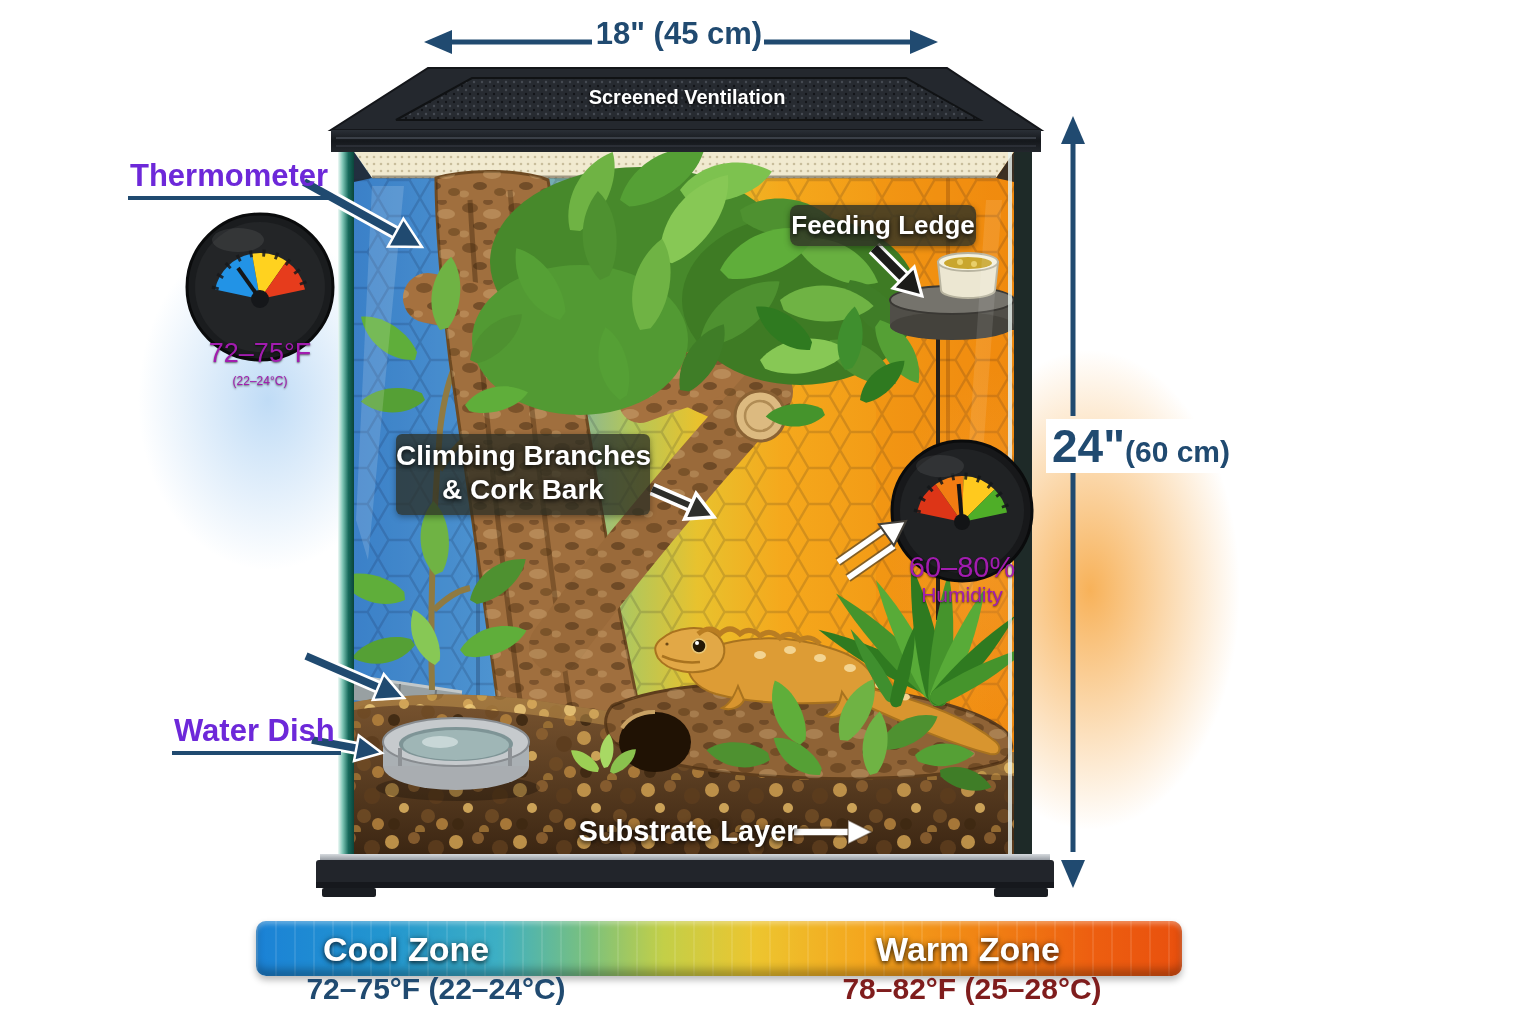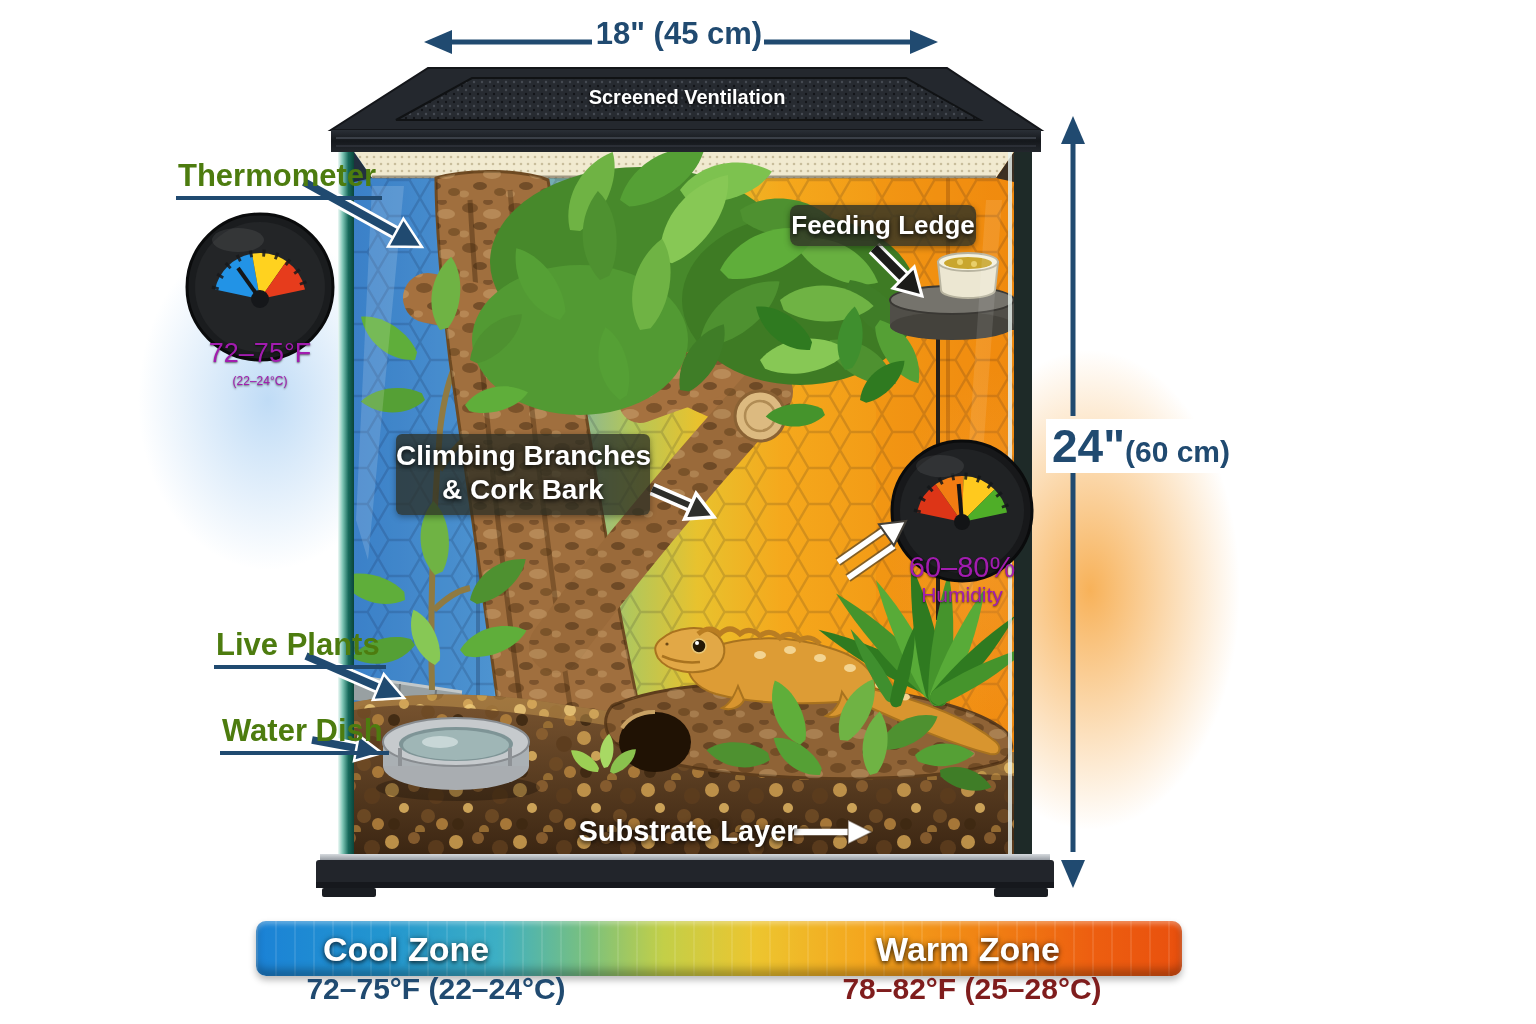--- a/index.html
+++ b/index.html
@@ -2,22 +2,22 @@
 <html><head>
 <meta charset="utf-8">
 <style>
   html,body{margin:0;padding:0;background:#ffffff;}
   .canvas{position:relative;width:1536px;height:1024px;background:#ffffff;overflow:hidden;
           font-family:"Liberation Sans", sans-serif;}
   .canvas svg{position:absolute;left:0;top:0;}
   .lbl{position:absolute;white-space:nowrap;}
   .center{transform:translate(-50%,-50%);}
   .navy{color:#204a70;}
-  .callout-navy{font-weight:700;font-size:31px;color:#4d7c0f;border-bottom:4px solid #204a70;
-                padding:0 6px 3px 2px;line-height:1.05;margin-left:48px;}
+  .callout-navy{font-weight:700;font-size:31px;color:#6d28d9;border-bottom:4px solid #204a70;
+                padding:0 6px 3px 2px;line-height:1.05;}
   .dim-label{font-weight:700;font-size:30px;color:#204a70;}
   .white-shadow{color:#ffffff;text-shadow:0 2px 4px rgba(0,0,0,0.65),0 0 6px rgba(0,0,0,0.35);}
   .dark-box{background:rgba(48,50,38,0.82);border-radius:8px;box-shadow:0 2px 6px rgba(0,0,0,0.35);}
   .gauge-text{color:#a21caf;font-weight:400;text-shadow:0 1px 2px rgba(0,0,0,0.6);margin-top:44px;}
   .zone-bar{position:absolute;left:256px;top:921px;width:926px;height:55px;border-radius:10px;
     background-image:
       repeating-linear-gradient(90deg, rgba(255,255,255,0.10) 0 2px, rgba(255,255,255,0) 2px 19px),
       linear-gradient(90deg,#1b82d6 0%,#2396cf 14%,#3dafc4 26%,#7cc17c 36%,#c3cf48 44%,
                       #edc52f 54%,#f4a51d 66%,#f18414 78%,#ed5f10 90%,#e9500e 100%);
     box-shadow:0 4px 7px rgba(0,0,0,0.28), inset 0 -7px 9px rgba(0,0,0,0.28),
@@ -424,21 +424,20 @@
   <span class="white-shadow" style="font-weight:700;font-size:26px;line-height:41px;">Feeding Ledge</span>
 </div>
 
 <div class="lbl center gauge-text" style="left:962px;top:523px;font-size:29px;">60–80%</div>
 <div class="lbl center gauge-text" style="left:962px;top:551px;font-size:21px;">Humidity</div>
 
 <div class="lbl navy" style="left:1046px;top:419px;background:#ffffff;padding:0 6px;font-weight:700;">
   <span style="font-size:46px;">24"</span><span style="font-size:30px;">(60 cm)</span>
 </div>
 
-<div class="lbl callout-navy" style="left:166px;top:629px;">Live Plants</div>
 
 <div class="lbl callout-navy" style="left:172px;top:715px;">Water Dish</div>
 
 <div class="lbl center white-shadow" style="left:688px;top:831px;font-weight:700;font-size:29px;">Substrate Layer</div>
 
 <div class="zone-bar">
   <span class="zone-name white-shadow" style="left:150px;">Cool Zone</span>
   <span class="zone-name white-shadow" style="left:712px;">Warm Zone</span>
 </div>
 

